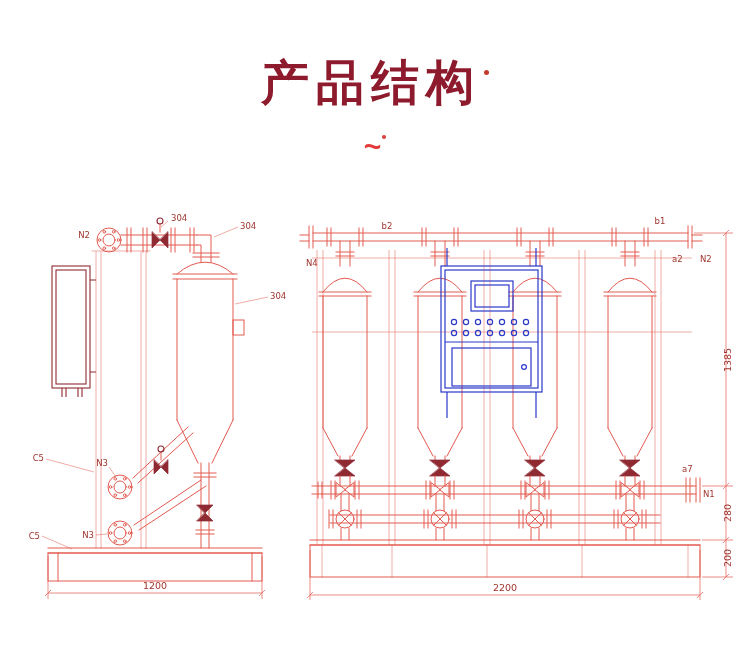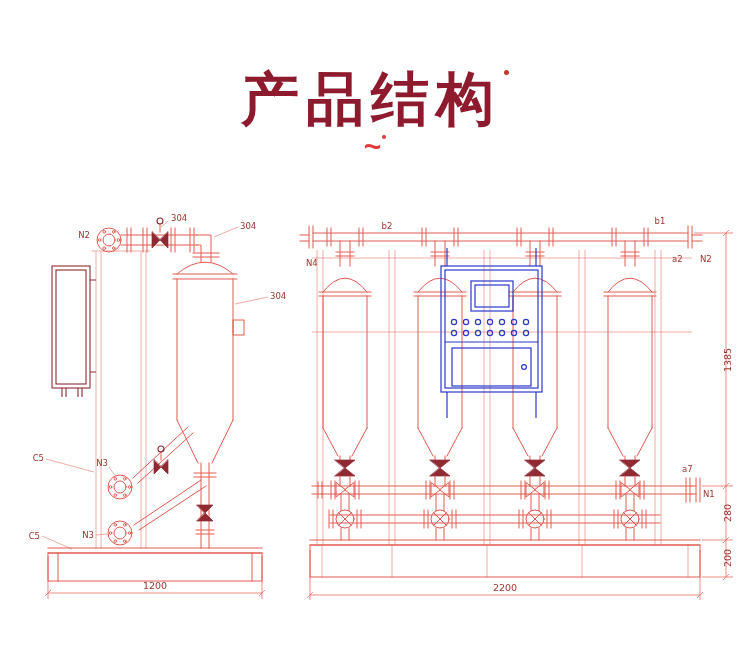--- a/index.html
+++ b/index.html
@@ -6,22 +6,22 @@
   html,body{
     width:750px; height:672px; background:#ffffff;
     font-family:"Liberation Sans", sans-serif;
     position:relative; overflow:hidden;
   }
   .title-row{
     position:absolute; top:58px; left:0; width:100%;
     display:flex; justify-content:center; align-items:flex-start; gap:3px;
   }
   .title{
-    font-size:58px; font-weight:bold; color:var(--title,#8d1b2d);
-    letter-spacing:7px; line-height:1.05;margin-top:11px;
+    font-size:48px; font-weight:bold; color:var(--title,#8d1b2d);
+    letter-spacing:7px; line-height:1.05;
   }
   .title-dot{
     width:5px; height:5px; border-radius:50%;
     background:#c23b2e; margin-top:12px;
   }
   .divider-row{
     position:absolute; top:132px; left:0; width:100%;
     display:flex; justify-content:center; align-items:flex-start; gap:1px;
   }
   .divider{

